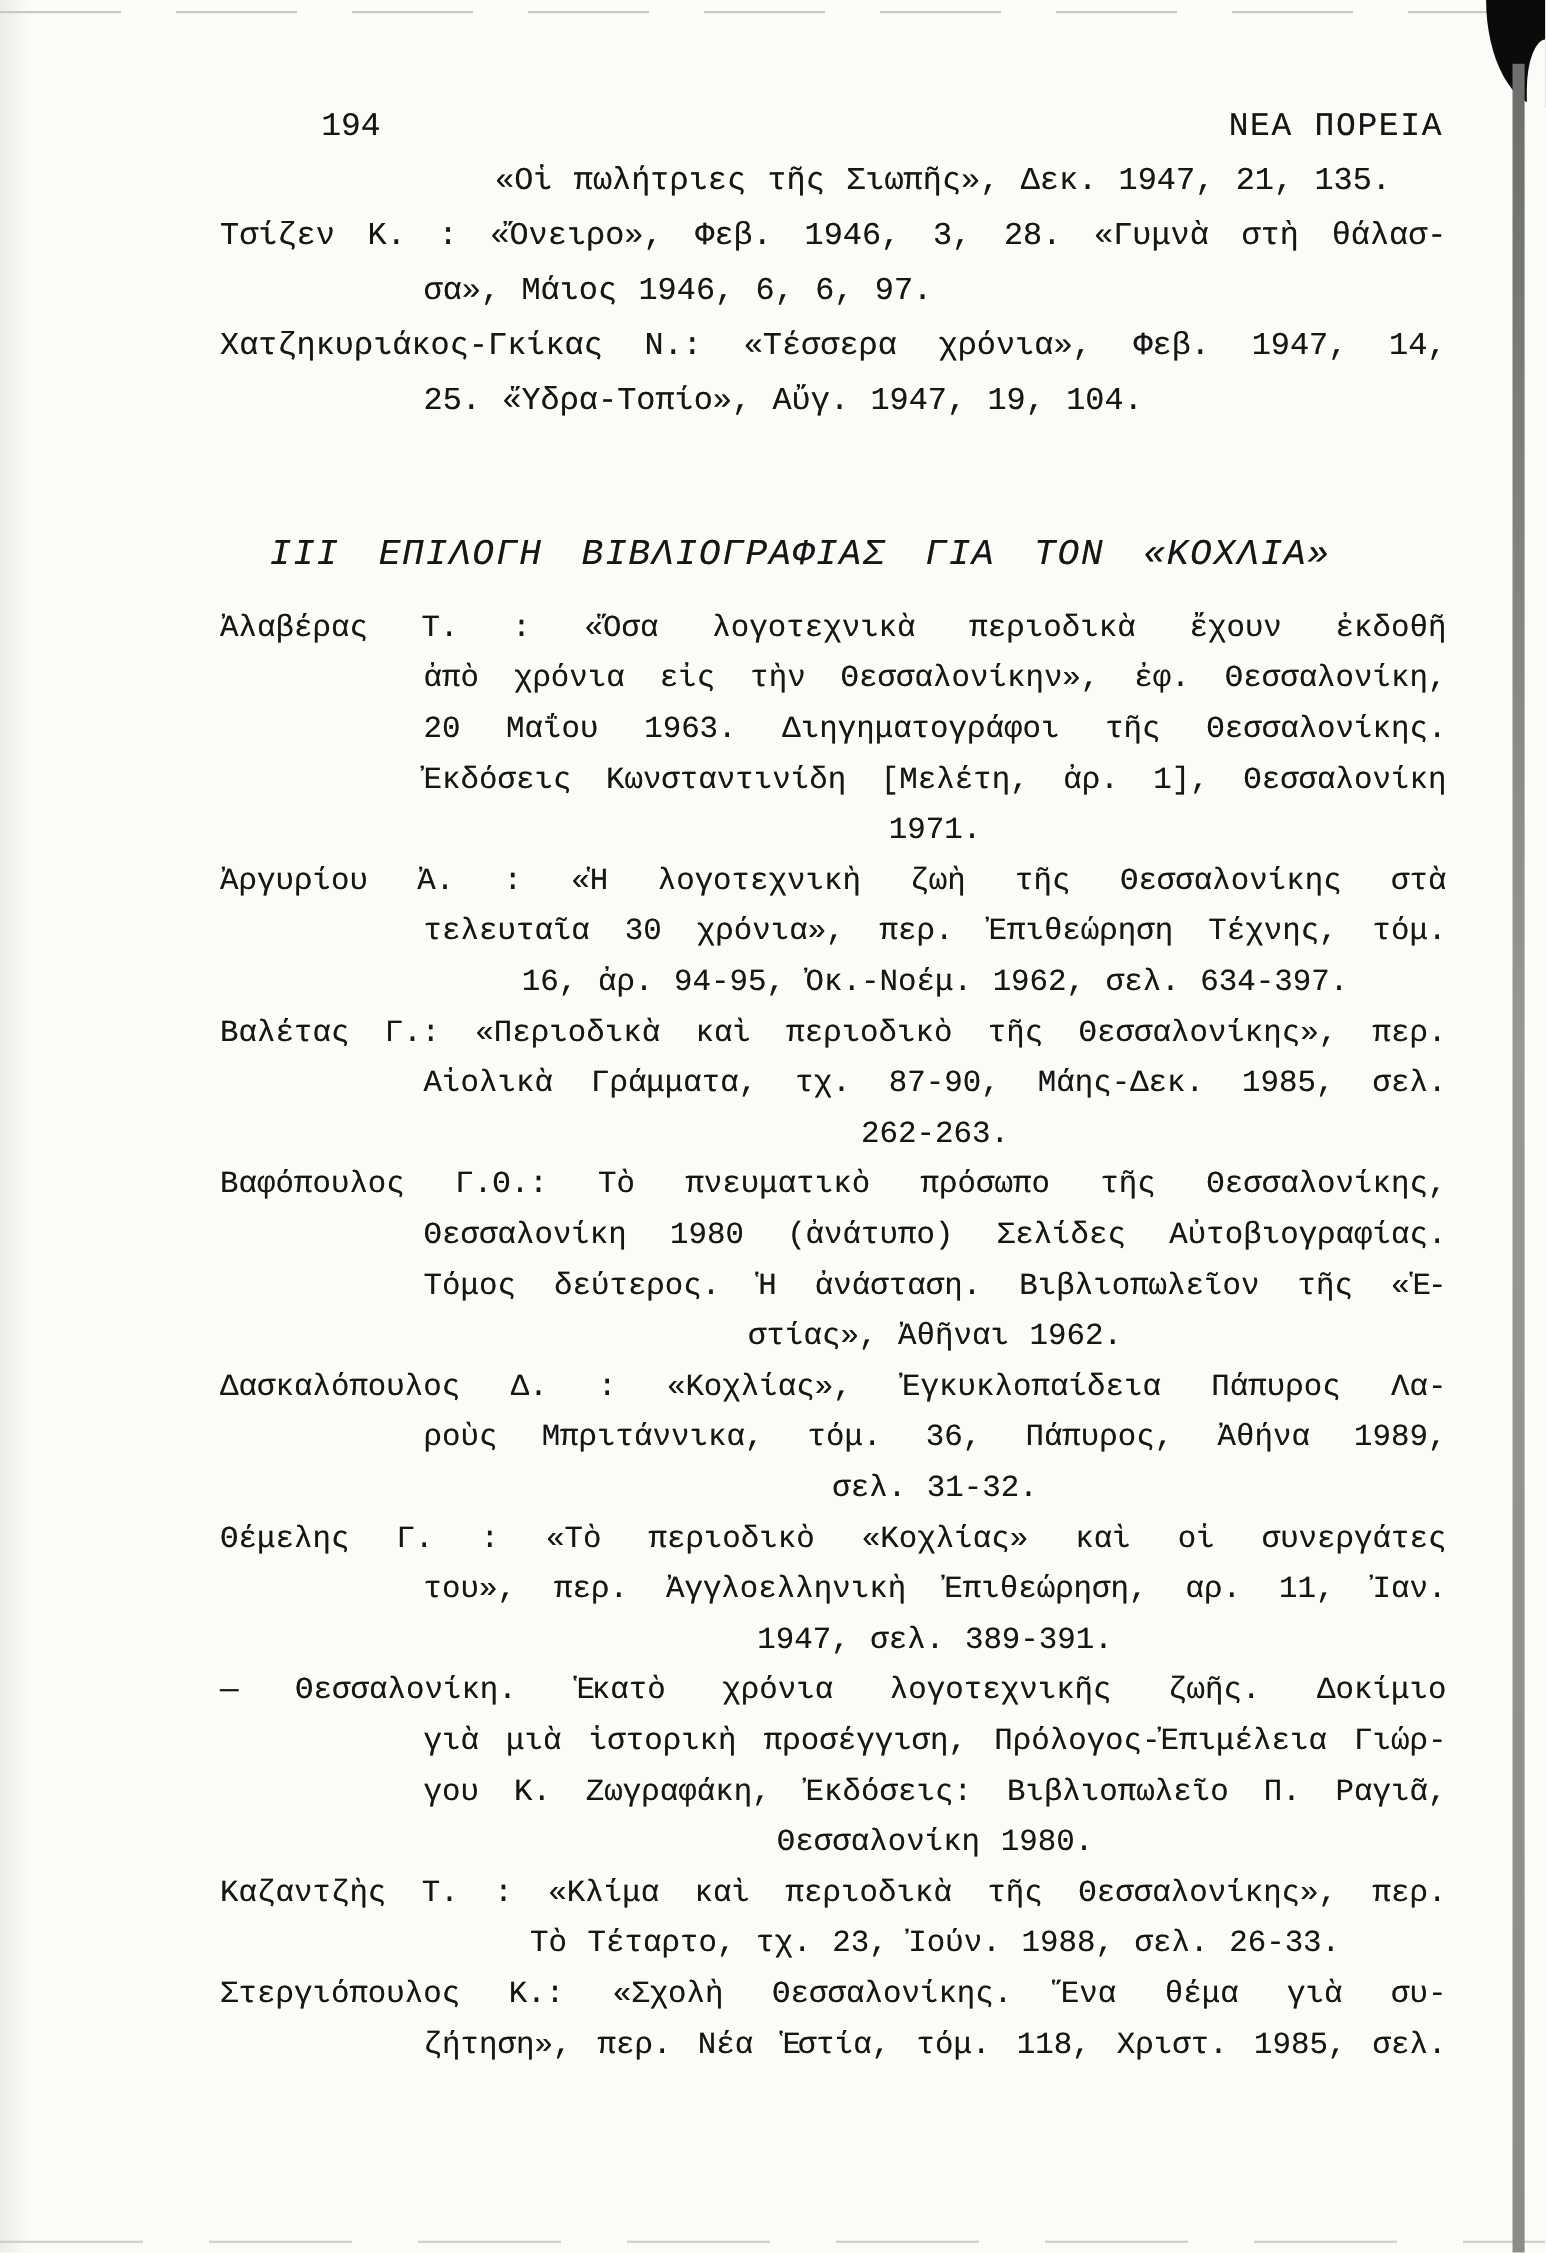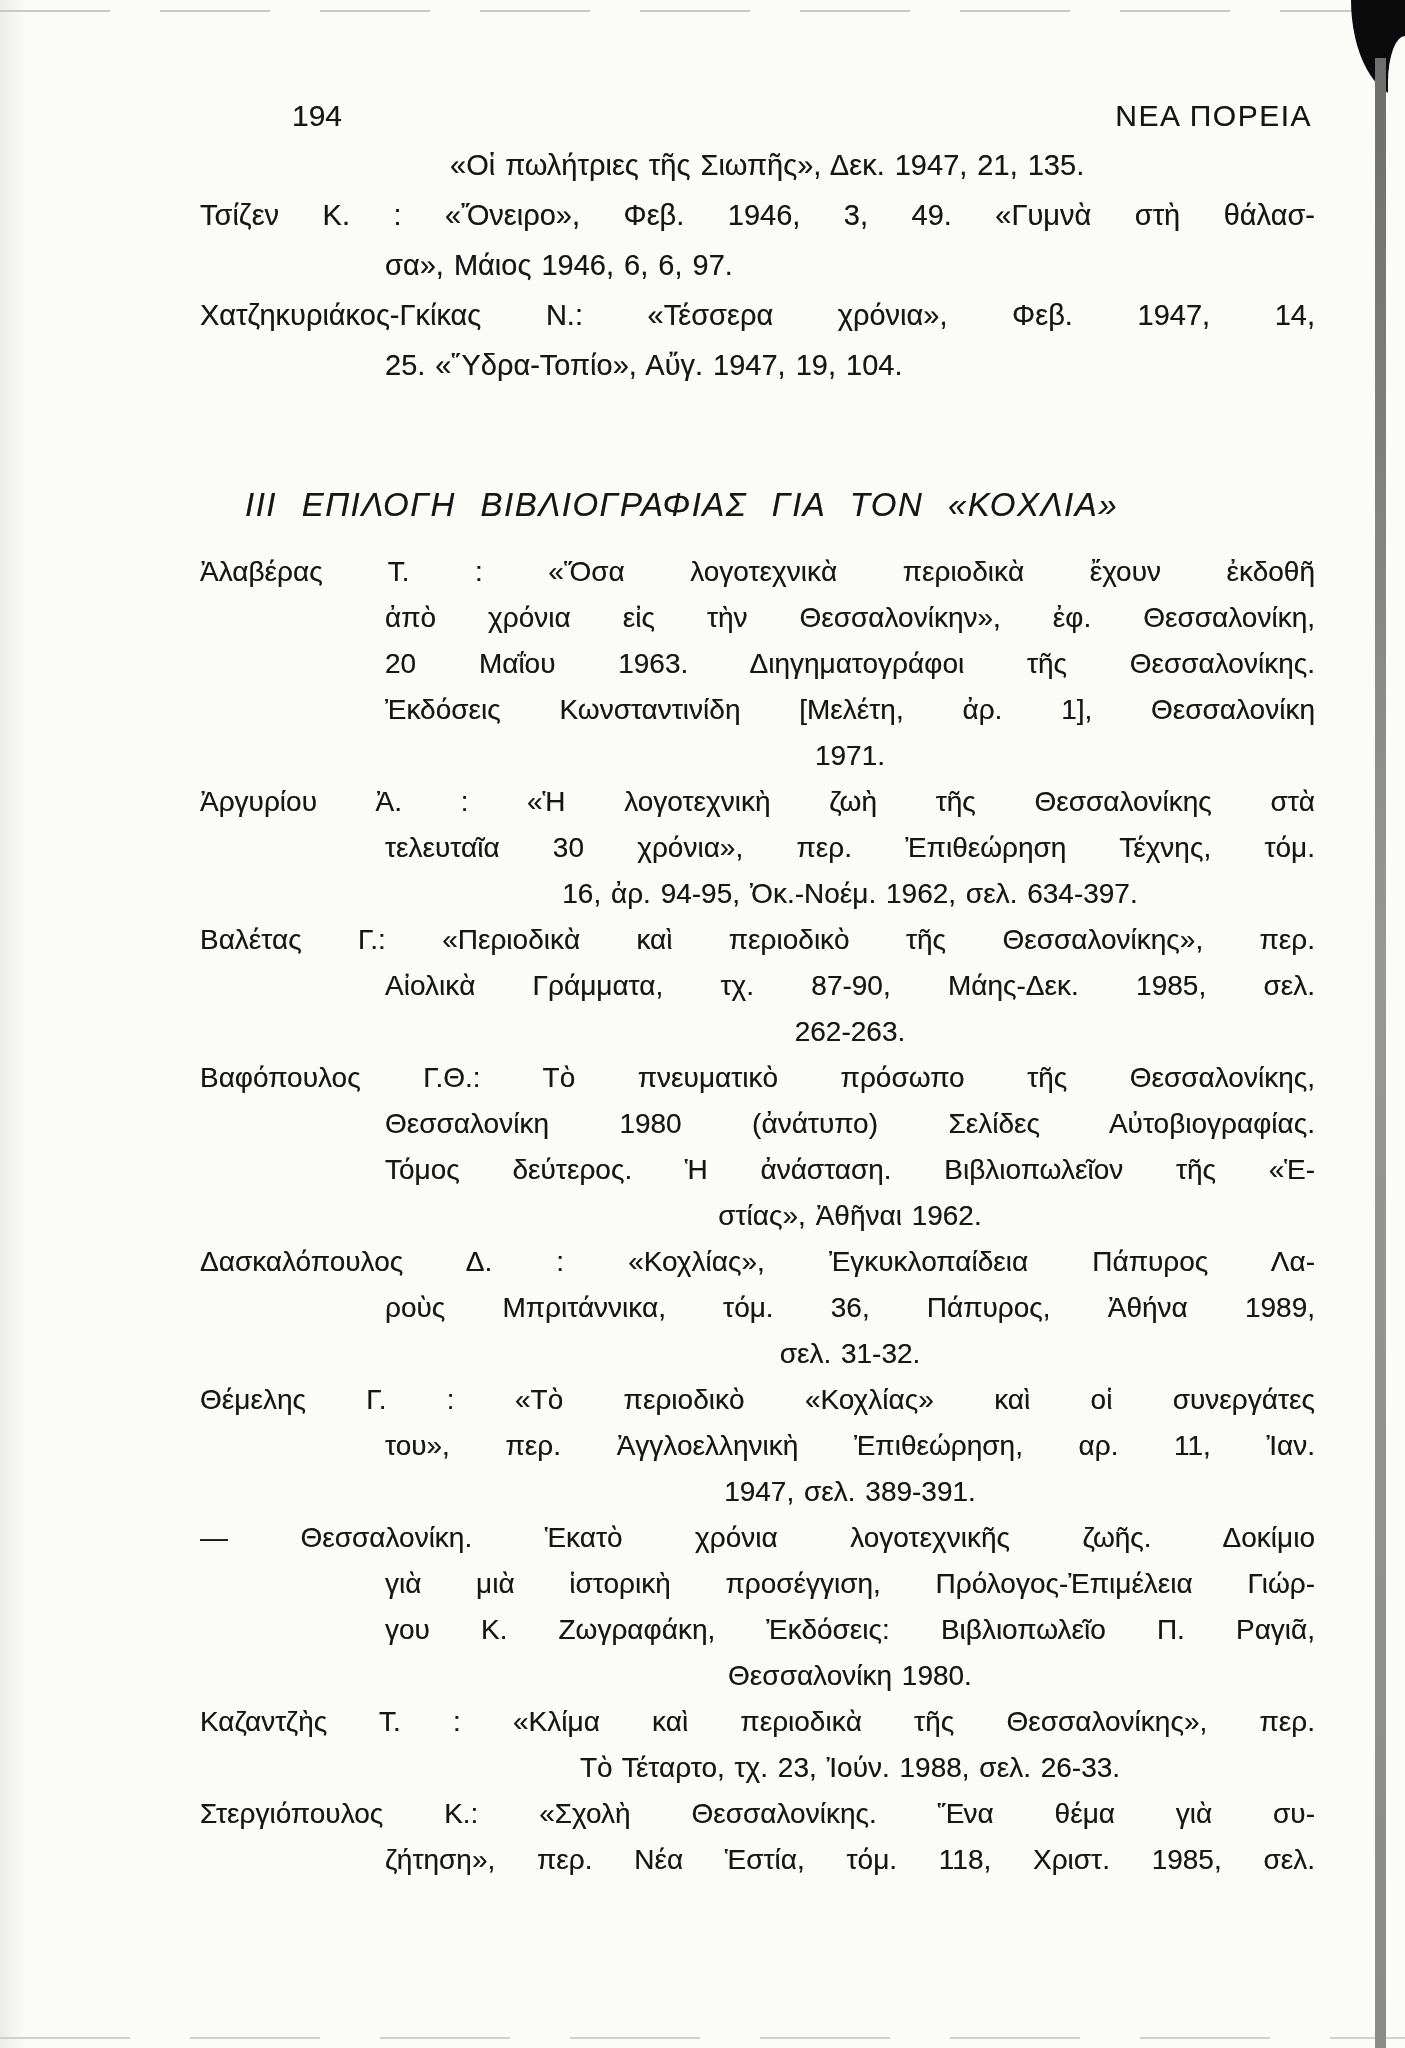--- a/index.html
+++ b/index.html
@@ -6,21 +6,21 @@
     margin: 0;
     padding: 0;
     background: #ffffff;
   }
   .page {
     position: relative;
     width: 1405px;
     height: 2048px;
     background: #fbfbf8;
     overflow: hidden;
-    font-family: Liberation Sans, sans-serif;
+    font-family: Liberation Mono, monospace;
     color: #161616;
     text-shadow: 0 0 0.5px rgba(0,0,0,0.5);
   }
   
   .scan-left-texture {
     position: absolute; left: 0; top: 0; width: 26px; height: 100%;
     background: linear-gradient(90deg, #ebebe7, rgba(255,255,255,0));
   }
   .scan-top-line {
     position: absolute; top: 10px; left: 0; width: 1360px; height: 2px;
@@ -106,21 +106,21 @@
   <div class="scan-strip"></div>
 
   <div class="header-row">
     <span class="pagenum">194</span>
     <span class="running-head">ΝΕΑ ΠΟΡΕΙΑ</span>
   </div>
 
   <div class="body-col">
     <div class="top-block">
         <div class="line ind2">«Οἱ πωλήτριες τῆς Σιωπῆς», Δεκ. 1947, 21, 135.</div>
-        <div class="line ind0 fill">Τσίζεν Κ. : «Ὄνειρο», Φεβ. 1946, 3, 49. «Γυμνὰ στὴ θάλασ-</div>
+        <div class="line ind0 fill">Τσίζεν Κ. : «Ὄνειρο», Φεβ. 1946, 3, 28. «Γυμνὰ στὴ θάλασ-</div>
         <div class="line ind1">σα», Μάιος 1946, 6, 6, 97.</div>
         <div class="line ind0 fill">Χατζηκυριάκος-Γκίκας Ν.: «Τέσσερα χρόνια», Φεβ. 1947, 14,</div>
         <div class="line ind1">25. «Ὕδρα-Τοπίο», Αὔγ. 1947, 19, 104.</div>
       </div>
     <h2 class="section-heading">III ΕΠΙΛΟΓΗ ΒΙΒΛΙΟΓΡΑΦΙΑΣ ΓΙΑ ΤΟΝ «ΚΟΧΛΙΑ»</h2>
     <div class="bib">
         <div class="line ind0 fill">Ἀλαβέρας Τ. : «Ὅσα λογοτεχνικὰ περιοδικὰ ἔχουν ἐκδοθῆ</div>
         <div class="line ind1 fill">ἀπὸ χρόνια εἰς τὴν Θεσσαλονίκην», ἐφ. Θεσσαλονίκη,</div>
         <div class="line ind1 fill">20 Μαΐου 1963. Διηγηματογράφοι τῆς Θεσσαλονίκης.</div>
         <div class="line ind1 fill">Ἐκδόσεις Κωνσταντινίδη [Μελέτη, ἀρ. 1], Θεσσαλονίκη</div>

